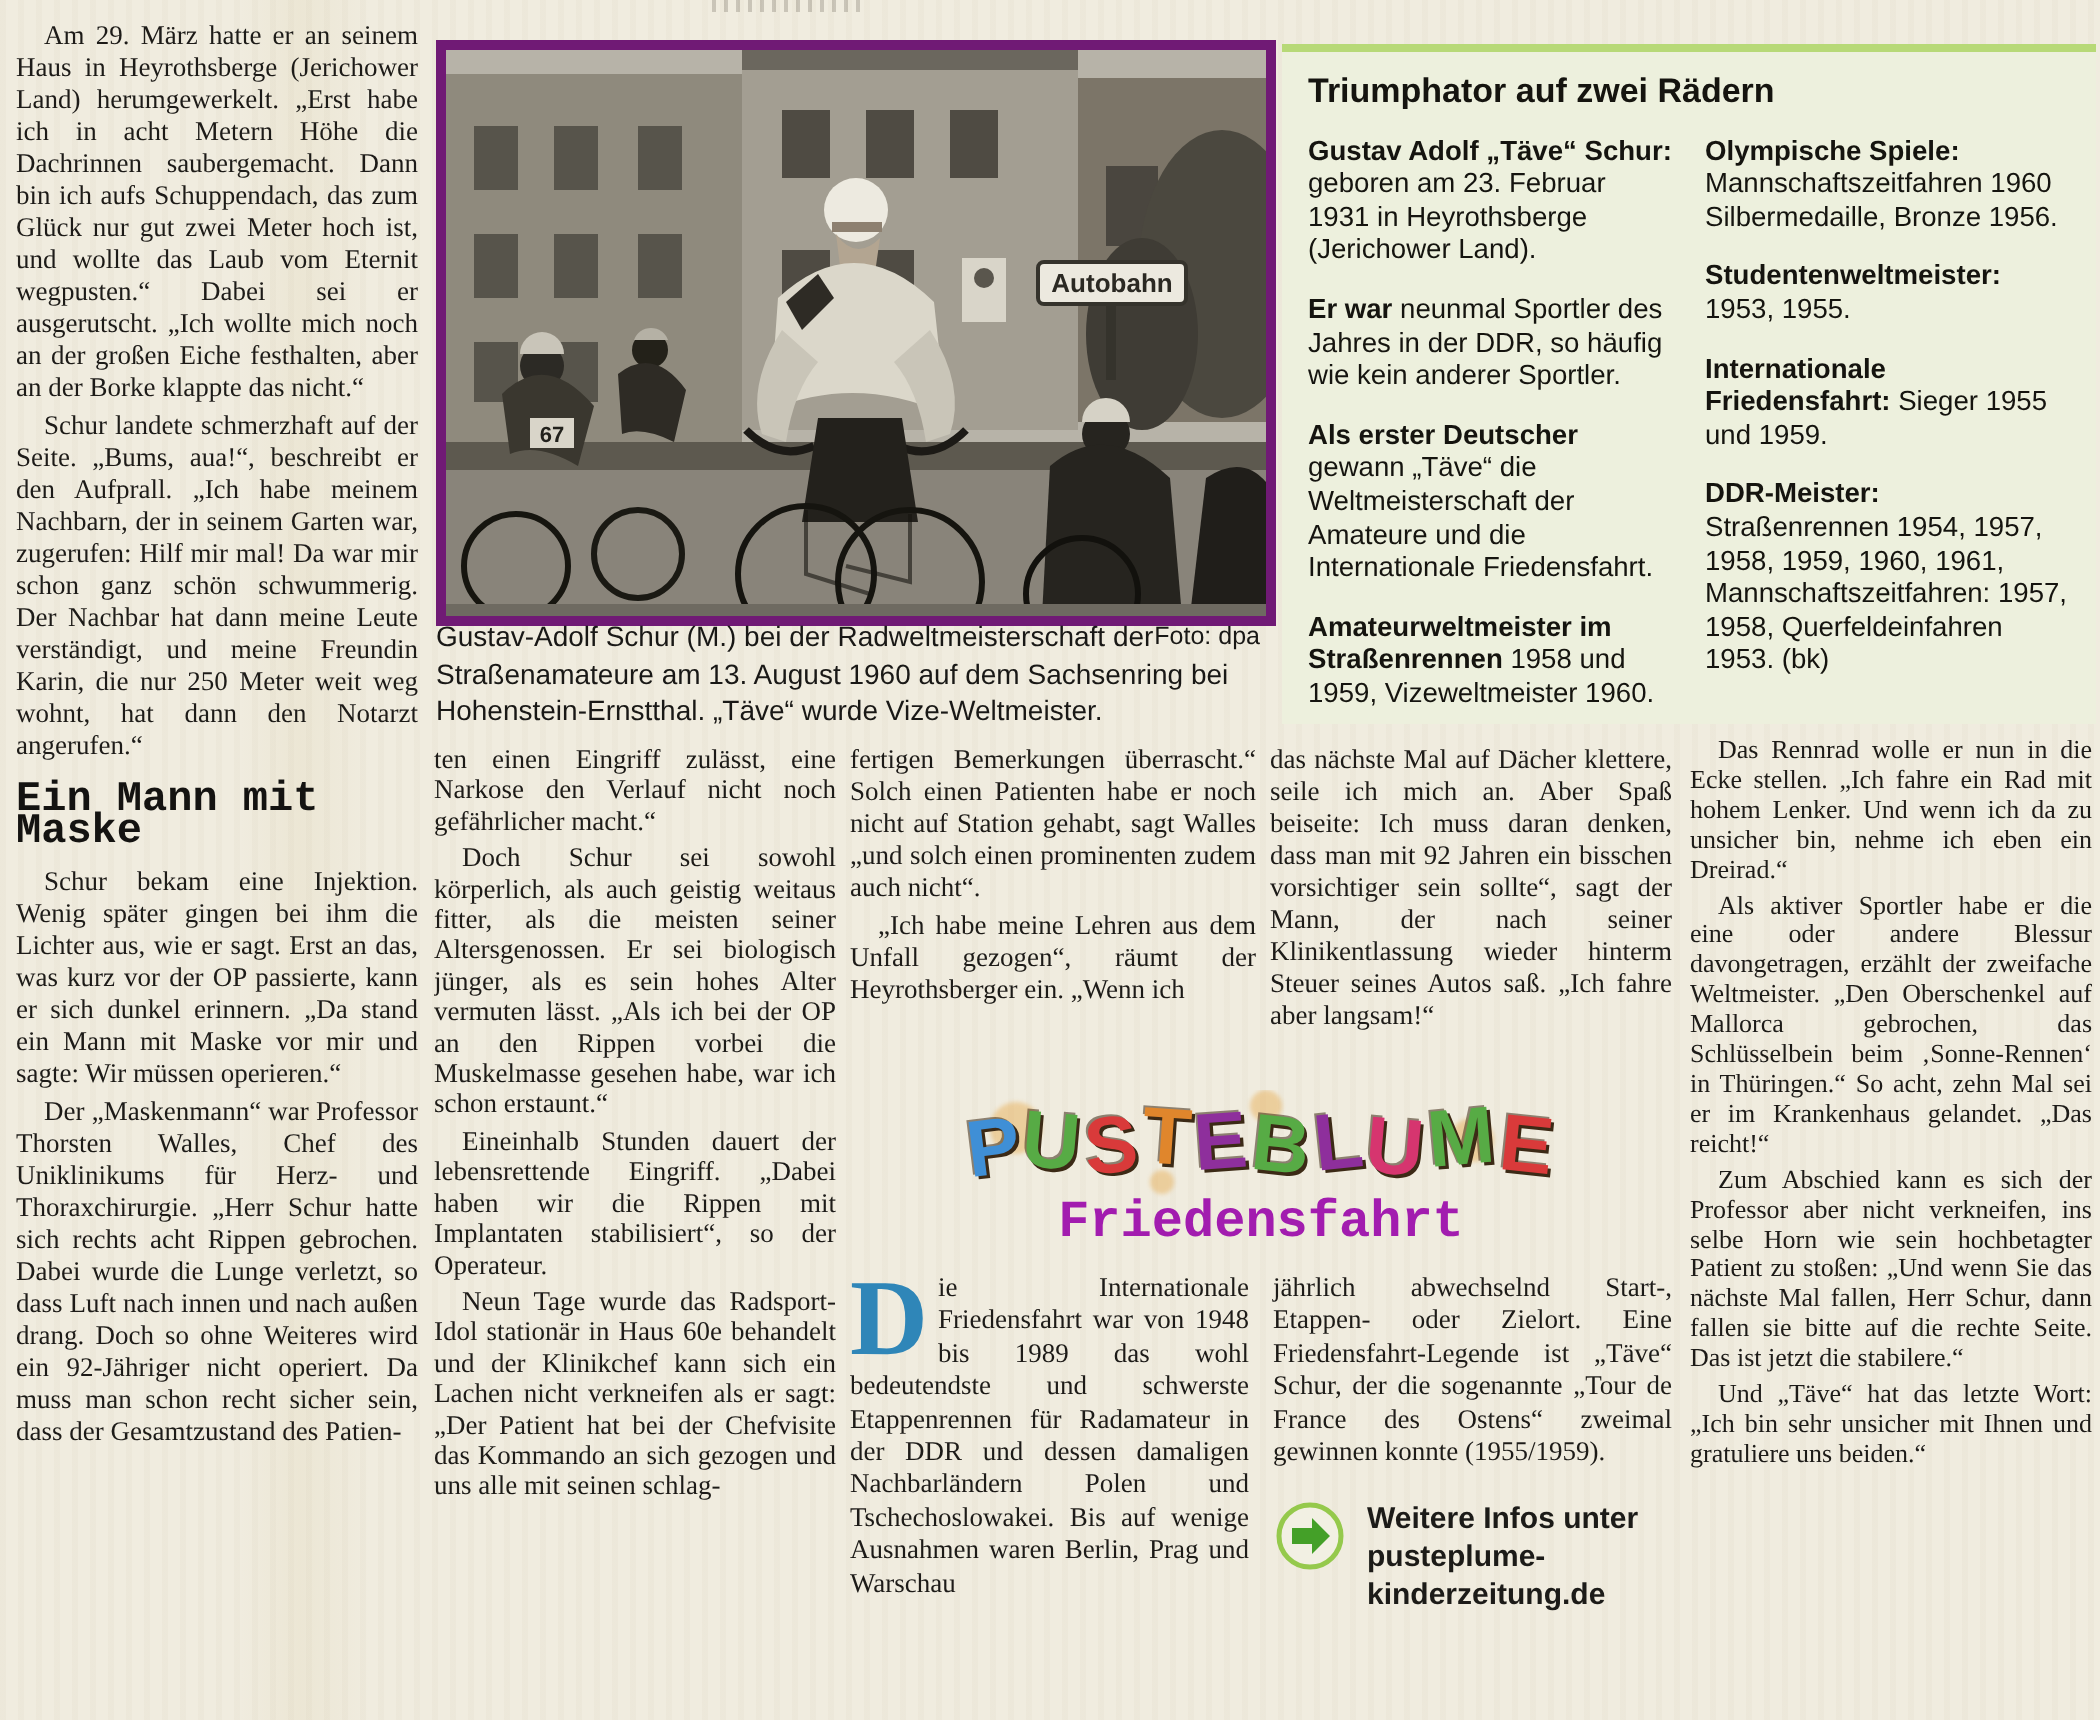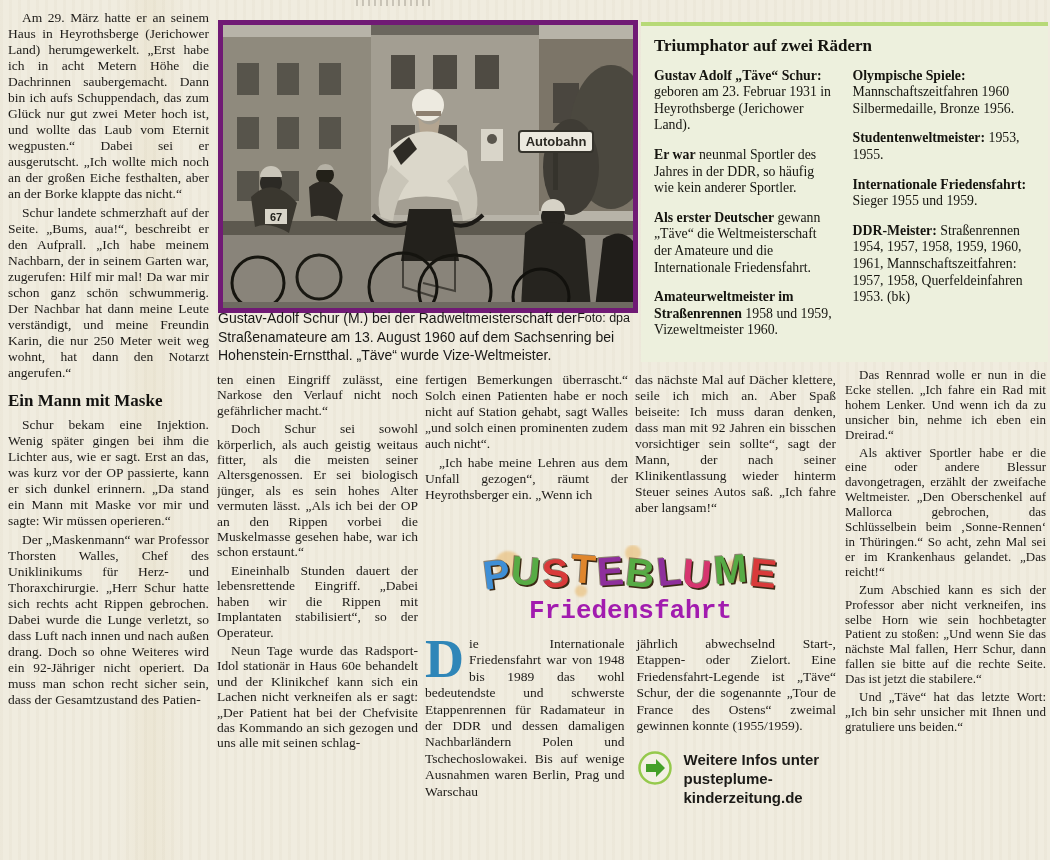--- a/index.html
+++ b/index.html
@@ -13,33 +13,33 @@
   .col{position:absolute;overflow:hidden;text-align:justify;font-size:13.5px;line-height:16px;}
   .col p{margin:0 0 3px;hyphens:auto;-webkit-hyphens:auto;}
   .col p.indent{text-indent:14px;}
   .colA{left:8px;top:10px;width:201px;height:848px;}
   .colB{left:217px;top:372px;width:201px;height:486px;}
   .colB p{line-height:15.4px;}
   .colC{left:425px;top:372px;width:203px;height:168px;}
   .colD{left:635px;top:372px;width:201px;height:170px;}
   .colE{left:845px;top:368px;width:201px;height:490px;font-size:13px;}
   .colE p{line-height:14.9px;}
-  h2.sec{font-family:Liberation Serif, serif;font-weight:bold;font-size:17px;
+  h2.sec{font-family:Liberation Mono, monospace;font-weight:bold;font-size:21px;
         margin:12px 0 8px;text-align:left;color:#141311;}
   
   .photo{position:absolute;left:218px;top:20px;width:410px;height:283px;border:5px solid #701a75;
         background:#b7b3a8;}
   .photo svg{display:block;}
   .caption{position:absolute;left:218px;top:309px;width:412px;height:58px;
         font-family:"Liberation Sans",sans-serif;font-size:14px;line-height:18.5px;color:#191816;}
   .caption .credit{float:right;margin-top:0;font-size:12.5px;}
   
   .infobox{position:absolute;left:641px;top:22px;width:407px;height:340px;box-sizing:border-box;
         background:#edf0dd;border-top:4px solid #b7d977;padding:10px 13px 8px;
-        font-family:Liberation Serif, serif;font-size:13.8px;line-height:16.6px;color:#15140f;}
+        font-family:Liberation Sans, sans-serif;font-size:13.8px;line-height:16.6px;color:#15140f;}
   .ib-title{font-size:17px;font-weight:bold;margin:2px 0 13px;}
   .ib-cols{display:flex;gap:16px;}
   .ib-col{flex:1;min-width:0;}
   .ib-col p{margin:0 0 13px;}
   .ib-col b{font-weight:bold;}
   
   .pusteblume{position:absolute;left:425px;top:545px;width:411px;height:313px;overflow:hidden;}
   .splat{position:absolute;border-radius:50%;background:#e6a23a;opacity:.4;filter:blur(1px);}
   .pb-logo{position:relative;text-align:center;margin-top:4px;
         font-family:"Liberation Sans",sans-serif;font-weight:bold;font-size:40px;letter-spacing:2px;}

